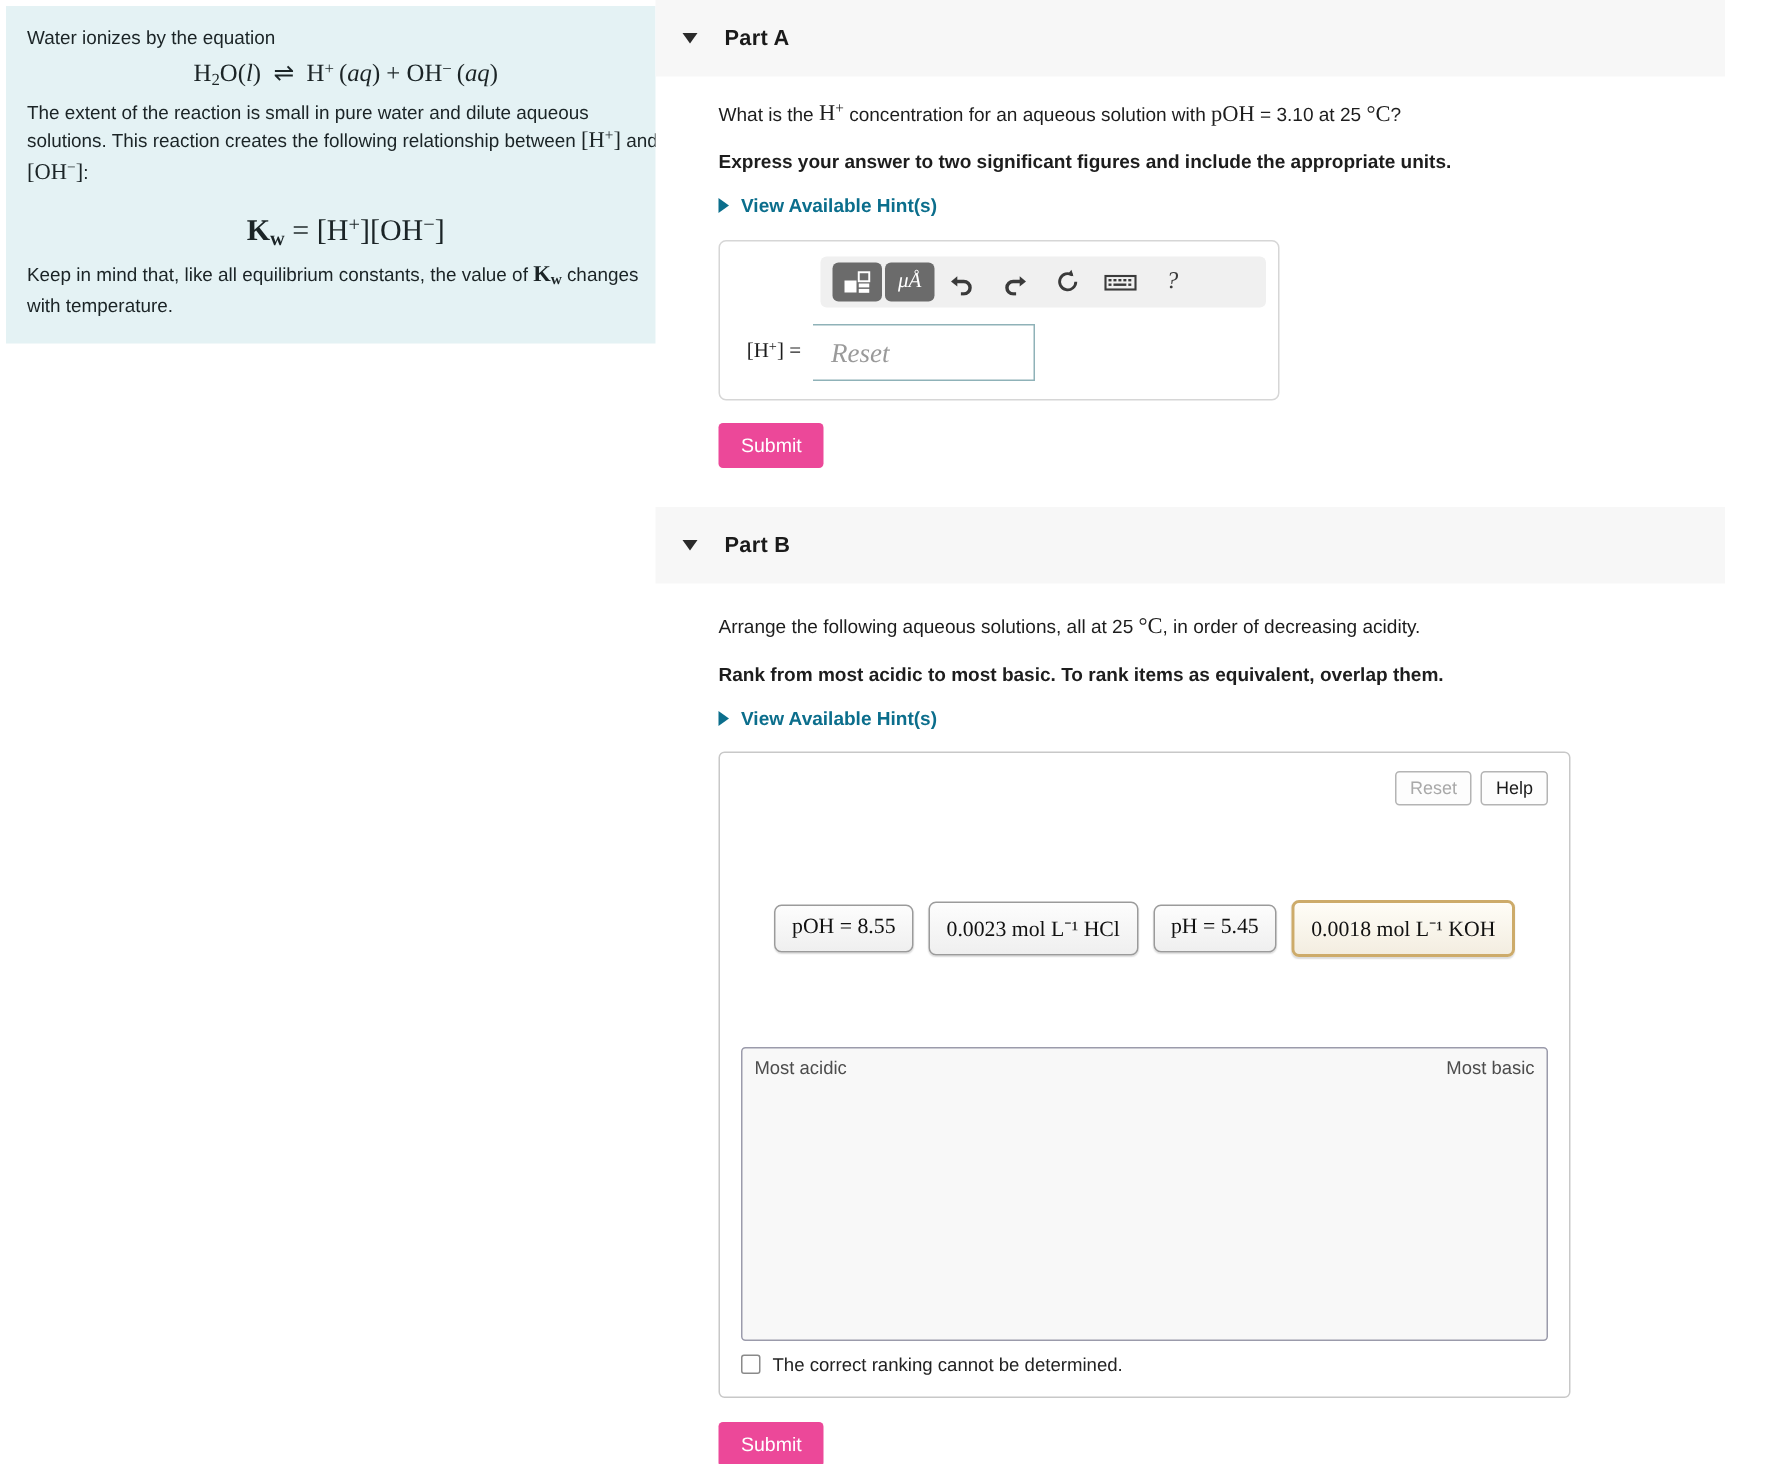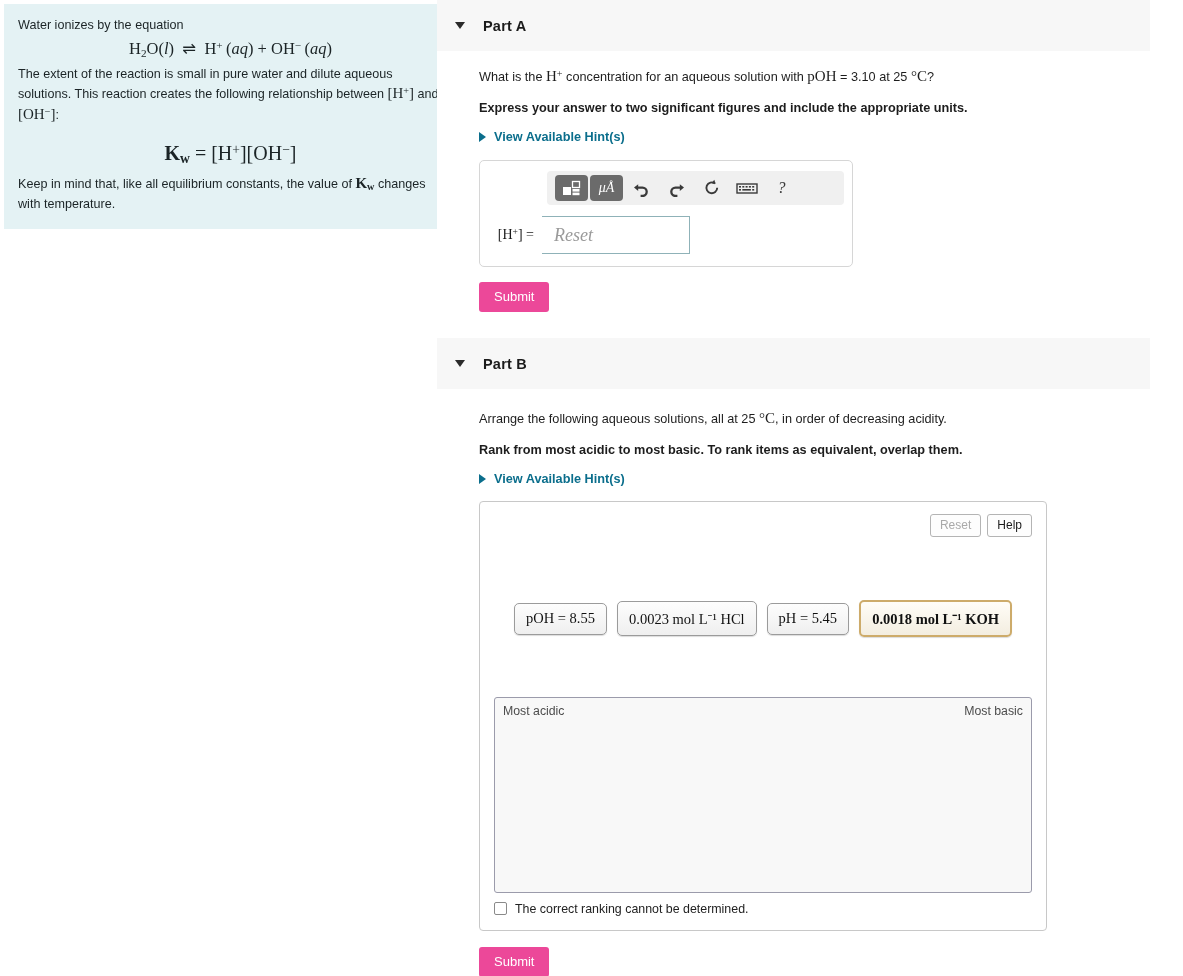--- a/index.html
+++ b/index.html
@@ -204,21 +204,20 @@
     font-family: "Liberation Serif", serif;
     font-size: 14.5px;
     color: #111;
     white-space: nowrap;
     box-shadow: 0 1px 1px rgba(0,0,0,.14);
     cursor: move;
   }
   .tile.highlight {
     border: 2px solid #cdab6a;
     background: linear-gradient(#fffdf7, #f3ede0);
-    font-weight: bold;
   }
 
   .dropzone {
     position: relative;
     margin-top: 60px;
     height: 196px;
     border: 1px solid #9b9bab;
     border-radius: 3px;
     background: #f8f8f8;
   }

